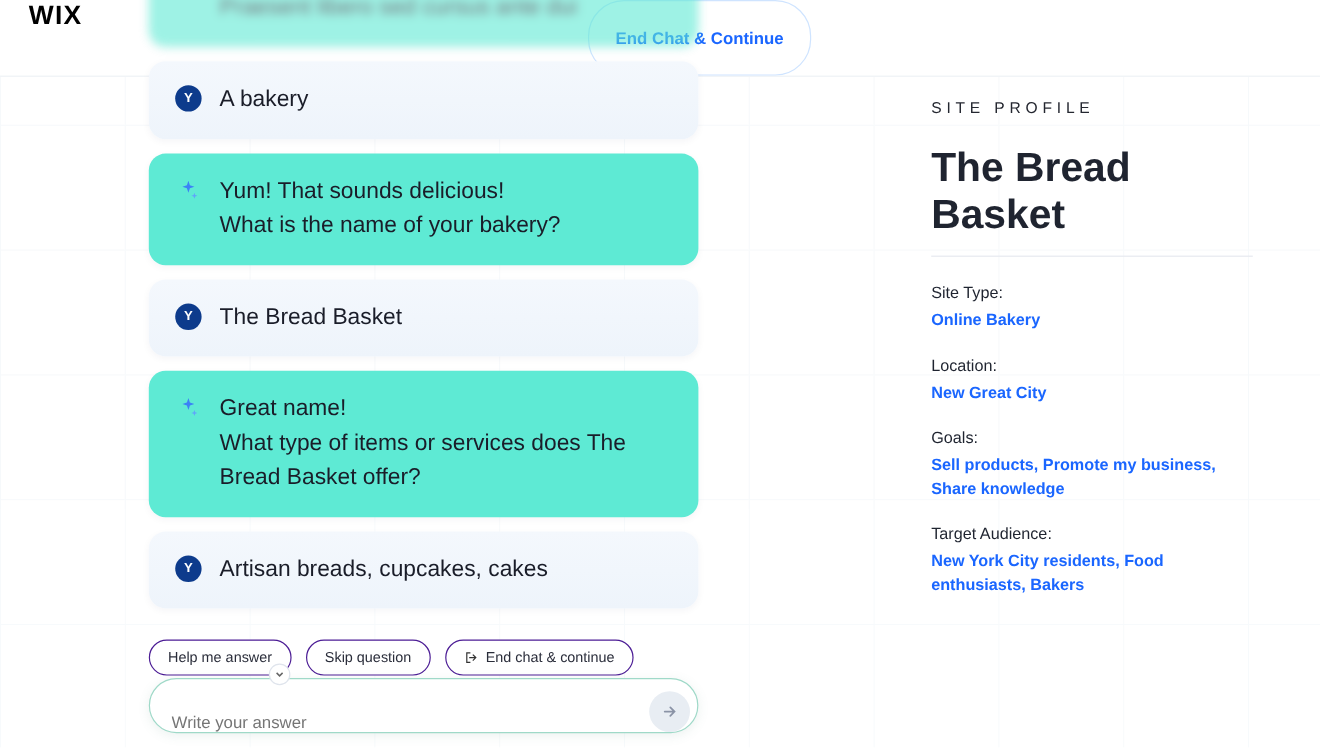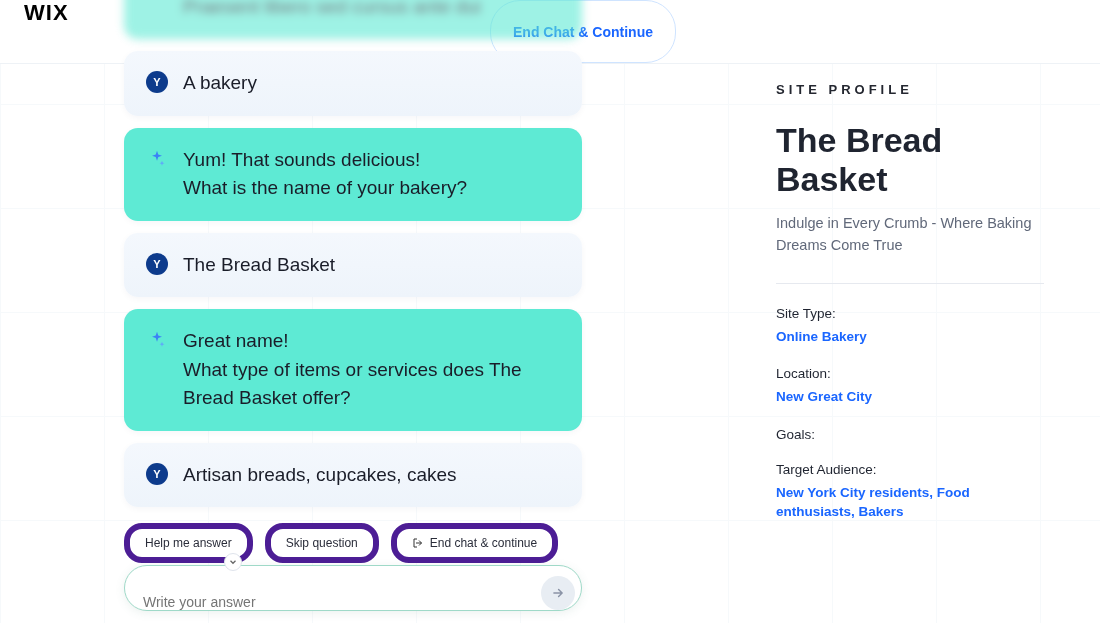--- a/index.html
+++ b/index.html
@@ -14,27 +14,27 @@
 .msg{border-radius:14px;padding:18px 22px;margin-bottom:12px;display:flex;gap:15px;align-items:flex-start;box-shadow:0 2px 6px rgba(0,30,80,.04)}
 .msg.ai{background:#5eead4}
 .msg.user{background:linear-gradient(180deg,#f4f8fd,#eef4fb)}
 .msg.blur{filter:blur(4px);opacity:.6}
 .avatar{width:22px;height:22px;border-radius:50%;display:flex;align-items:center;justify-content:center;flex:0 0 22px;margin-top:2px}
 .avatar.user-av{background:#0d3b8c;color:#fff;font-size:11px;font-weight:600}
 .avatar.ai-av svg{width:20px;height:20px}
 .msg-text{font-size:19px;line-height:1.5;color:#1a1d29}
 .msg-text .bold{font-weight:400;display:block}
 .chips{position:absolute;bottom:60px;left:124px;display:flex;gap:12px;align-items:center}
-.chip{border:6px solid #4c1d95;background:#fff;border-radius:18px;padding:7px 15px;font-size:12px;color:#2a2d3a;cursor:pointer;display:flex;align-items:center;gap:6px}
+.chip{border:1px solid #4c1d95;background:#fff;border-radius:18px;padding:7px 15px;font-size:12px;color:#2a2d3a;cursor:pointer;display:flex;align-items:center;gap:6px}
 .down-dot{position:absolute;left:224px;bottom:52px;width:18px;height:18px;border-radius:50%;background:#fff;border:1px solid #dfe4ec;display:flex;align-items:center;justify-content:center;z-index:3}
 .input-row{position:absolute;bottom:12px;left:124px;width:458px;height:46px;border:1.5px solid #9fd9c8;border-radius:24px;background:#fff;display:flex;align-items:flex-end;padding:0 6px 0 18px;box-shadow:0 2px 10px rgba(90,140,120,.12)}
 .input-row input{flex:1;border:none;outline:none;font-size:14px;background:transparent}
 .send-btn{width:34px;height:34px;border-radius:50%;background:#e8edf3;display:flex;align-items:center;justify-content:center;cursor:pointer}
 .profile-col{flex:1;padding:18px 56px 0 76px}
-.sp-label{font-size:13px;letter-spacing:4px;font-weight:700;color:#242730;margin-bottom:24px}
+.sp-label{font-size:13px;letter-spacing:4px;font-weight:400;color:#242730;margin-bottom:24px}
 .sp-title{font-size:34px;font-weight:700;color:#1f2430;margin-bottom:14px}
 .sp-tag{font-size:14.5px;color:#61697a;line-height:1.5;margin-bottom:26px;max-width:260px}
 .sp-hr{border:none;border-top:1px solid #e6e9ef;margin-bottom:22px}
 .sp-field{margin-bottom:20px}
 .sp-key{font-size:13.5px;font-weight:400;color:#1f2430;margin-bottom:6px}
 .sp-val{font-size:13.5px;color:#1a66ff;font-weight:700;line-height:1.45}
 </style>
 </head>
 <body>
 
@@ -127,31 +127,31 @@
         <svg width="14" height="14" viewBox="0 0 24 24">
             <path fill="none" stroke="#8a93a6" stroke-width="2.5" stroke-linecap="round" d="M5 12h14M13 6l6 6-6 6"></path>
           </svg>
       </div>
     </div>
   </div>
 
   <div class="profile-col">
     <div class="sp-label">SITE PROFILE</div>
     <div class="sp-title">The Bread Basket</div>
-    <div class="sp-tag">Indulge in Every Crumb - Where Baking Dreams Come True</div>
     <hr class="sp-hr">
     <div class="sp-field">
       <div class="sp-key">Site Type:</div>
       <div class="sp-val">Online Bakery</div>
     </div>
     <div class="sp-field">
       <div class="sp-key">Location:</div>
       <div class="sp-val">New Great City</div>
     </div>
     <div class="sp-field">
       <div class="sp-key">Goals:</div>
+      <div class="sp-val">Sell products, Promote my business, Share knowledge</div>
     </div>
     <div class="sp-field">
       <div class="sp-key">Target Audience:</div>
       <div class="sp-val">New York City residents, Food enthusiasts, Bakers</div>
     </div>
   </div>
 </div>
 
 </body></html>

